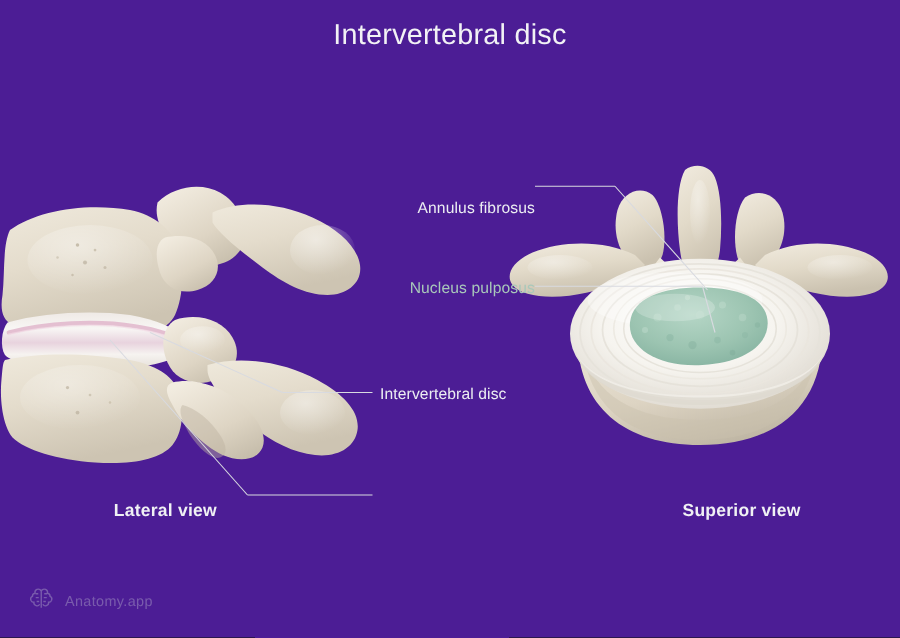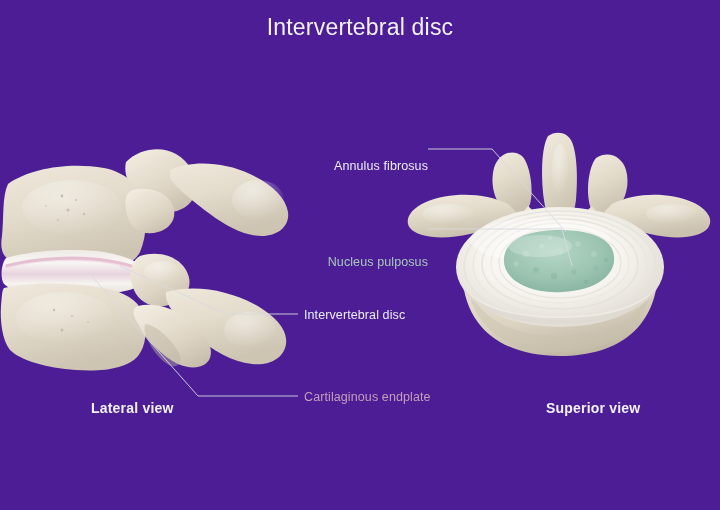--- a/index.html
+++ b/index.html
@@ -15,21 +15,21 @@
   .title {
     position:absolute; top:14px; left:0; width:720px; text-align:center;
     color:#f2f2f5; font-size:23px; letter-spacing:.2px; font-weight:400;
   }
 
   
   .label {
     position:absolute; font-size:12.5px; letter-spacing:.1px; white-space:nowrap;
   }
   .label.white  { color:#eceef2; }
-  .label.green  { color:#a9c8ba;margin-top:32px; }
+  .label.green  { color:#a9c8ba; }
   .label.pink   { color:#c79dba; }
 
   .caption {
     position:absolute; font-size:14px; font-weight:700; color:#f0f1f4;
     white-space:nowrap; letter-spacing:.2px;
   }
 
   
   svg.leaders { position:absolute; inset:0; width:720px; height:510px; pointer-events:none; }
 
@@ -247,19 +247,34 @@
     <line x1="298" y1="396" x2="198" y2="396" stroke="#d8dae0" stroke-width="0.9"></line>
     <line x1="198" y1="396" x2="88" y2="272" stroke="#d8dae0" stroke-width="0.9"></line>
   </svg>
 
   <div class="label white" style="left:304px; top:159px; transform:translateX(-100%); margin-left:124px;">Annulus fibrosus</div>
 
   <div class="label green" style="left:304px; top:223px; transform:translateX(-100%); margin-left:124px;">Nucleus pulposus</div>
 
   <div class="label white" style="left:304px; top:308px;">Intervertebral disc</div>
 
-  <div class="label pink" style="left:304px; top:390px;">Cartilaginous endplate</div>
 
   <div class="caption" style="left:91px; top:400px;">Lateral view</div>
   <div class="caption" style="left:519px; top:400px;margin-left:27px;">Superior view</div>
 
+  <div class="watermark">
+    <span>
+      <svg width="22" height="22" viewBox="0 0 24 24" fill="none" stroke="#cfd2da" stroke-width="1.2">
+        <path d="M12 4.2v15.6"></path>
+        <path d="M12 5.2C11.2 3.9 9.6 3.3 8.2 3.9 6.9 4.5 6.3 5.9 6.6 7.2
+                 5.2 7.4 4.2 8.6 4.3 10c-1.2.5-1.8 1.9-1.4 3.2.4 1.2 1.5 1.9 2.7 1.8
+                 -.2 1.3.6 2.6 1.9 3 1.2.4 2.5-.1 3.1-1.2"></path>
+        <path d="M12 5.2c.8-1.3 2.4-1.9 3.8-1.3 1.3.6 1.9 2 1.6 3.3 1.4.2 2.4 1.4 2.3 2.8
+                 1.2.5 1.8 1.9 1.4 3.2-.4 1.2-1.5 1.9-2.7 1.8.2 1.3-.6 2.6-1.9 3
+                 -1.2.4-2.5-.1-3.1-1.2"></path>
+        <path d="M7 7.6h2.4M7.2 11h2.6M8 14.4h2.2"></path>
+        <path d="M17 7.6h-2.4M16.8 11h-2.6M16 14.4h-2.2"></path>
+      </svg>
+    </span>
+    <span class="wm-text">Anatomy.app</span>
+  </div>
 
 </div>
 
 </body></html>

